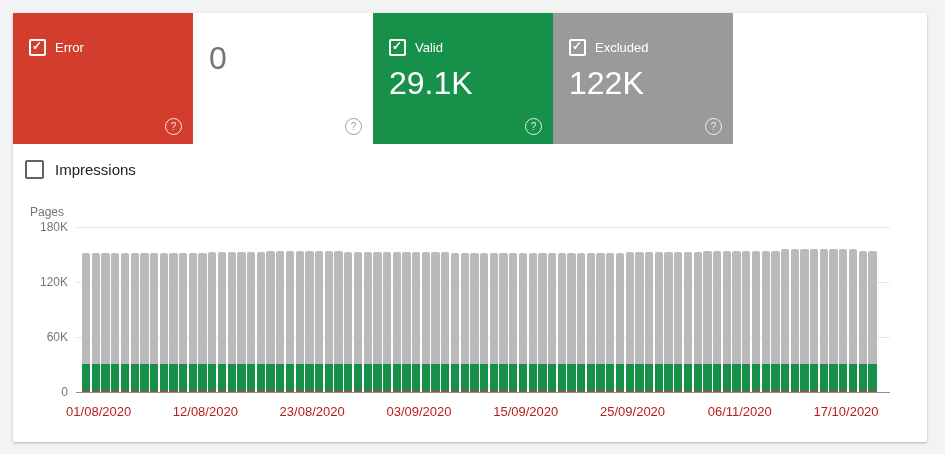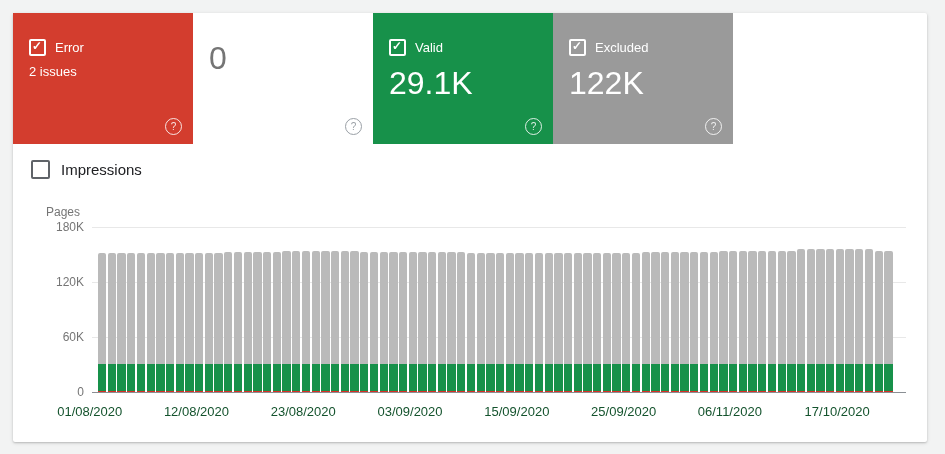--- a/index.html
+++ b/index.html
@@ -41,62 +41,61 @@
   .card .sub{font-size:13px;color:#fff;margin-top:4px;min-height:15px;}
   .card--light .sub{color:#757575;}
   .help{
     position:absolute;right:11px;bottom:9px;width:15px;height:15px;
     border:1.4px solid rgba(255,255,255,.85);border-radius:50%;
     color:rgba(255,255,255,.85);font-size:10px;line-height:15px;
     text-align:center;cursor:pointer;
   }
   .card--light .help{border-color:#9aa0a6;color:#9aa0a6;}
   
-  .imp-row{position:absolute;left:18px;top:147px;display:flex;align-items:center;cursor:pointer;}
+  .imp-row{position:absolute;left:12px;top:147px;display:flex;align-items:center;cursor:pointer;}
   .imp-box{
     width:15px;height:15px;border:2px solid #5f6368;border-radius:2px;
     background:#fff;flex:none;
   }
   .imp-label{font-size:15px;color:#202124;margin-left:11px;}
   
-  .chart{position:absolute;left:16px;top:0;width:914px;height:401px;pointer-events:none;}
+  .chart{position:absolute;left:0;top:0;width:914px;height:401px;pointer-events:none;}
   .ylabel{position:absolute;left:17px;top:192px;font-size:12px;color:#757575;}
   .ytick{
     position:absolute;left:10px;width:45px;text-align:right;
     font-size:12px;color:#757575;line-height:14px;
   }
   .grid{position:absolute;left:63px;width:814px;height:1px;background:#e8e8e8;}
   .grid.base{background:#8a8f94;}
   .bars{position:absolute;left:69px;top:214px;width:796px;height:165px;}
   .bar{
     position:absolute;bottom:0;height:165px;display:flex;
     flex-direction:column;justify-content:flex-end;pointer-events:auto;
   }
   .seg{width:100%;}
   .seg.top{border-radius:2px 2px 0 0;}
   .xlab{
-    position:absolute;top:391px;width:90px;text-align:left;
-    font-size:13px;color:#14532d;white-space:nowrap;
+    position:absolute;top:391px;width:90px;text-align:right;
+    font-size:13px;color:#b91c1c;white-space:nowrap;
   }
 </style>
 </head>
 <body>
 
 <div class="panel">
 
   <div class="cards">
 
     <div class="card" style="background: rgb(211, 61, 46);">
       <div class="label-row">
         <span class="cbx checked">
             <span class="tick">✓</span>
           </span>
         <span class="label">Error</span>
       </div>
-      <div class="sub">2 issues</div>
       <span class="help">?</span>
     </div>
 
     <div class="card card--light" style="background: rgb(255, 255, 255);">
       <div class="value">0</div>
       <span class="help">?</span>
     </div>
 
     <div class="card" style="background: rgb(23, 145, 74);">
       <div class="label-row">

